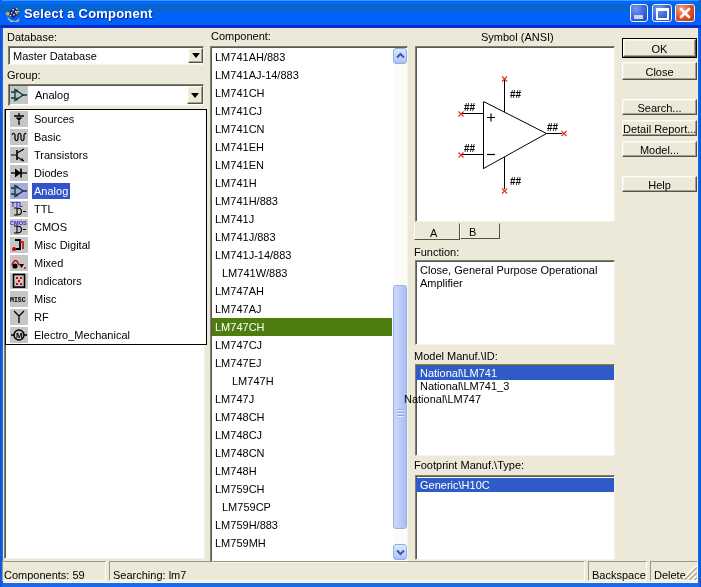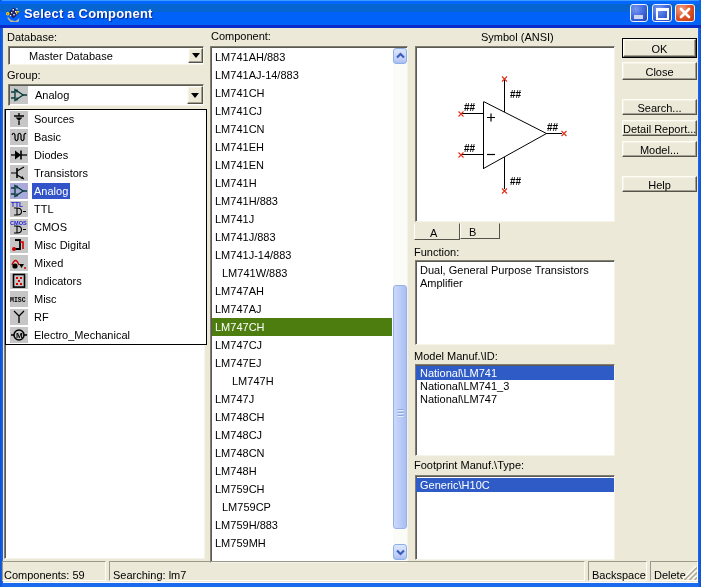--- a/index.html
+++ b/index.html
@@ -70,21 +70,21 @@
     <div class="g"></div>
   </div>
 <div id="btnclose" class="capbtn">
     <svg class="g" width="18" height="17" viewBox="0 0 18 17">
   <path d="M5 4 L13 12 M13 4 L5 12" stroke="#fff" stroke-width="2.6" stroke-linecap="round"></path>
     </svg>
   </div>
 
 <div class="lbl" style="left:7px;top:31px;">Database:</div>
 <div class="sunk abs" style="left:8px;top:46px;width:196px;height:19px;"></div>
-<div class="lbl" style="left:13px;top:50px;margin-left:16px;">Master Database</div>
+<div class="lbl" style="left:13px;top:50px;">Master Database</div>
 <div class="raised abs" style="left:188px;top:48px;width:15px;height:15px;"></div>
 <div class="abs" style="left:192px;top:53px;width:0;height:0;border:4px solid transparent;border-top:5px solid #000;"></div>
 
 <div class="lbl" style="left:7px;top:69px;">Group:</div>
 <div class="sunk abs" style="left:8px;top:84px;width:196px;height:22px;"></div>
 <div class="abs" style="left:10px;top:86px;width:18px;height:18px;background:#c6c6c6;"></div>
 <div id="cicon" class="abs" style="left:10px;top:86px;width:18px;height:18px;">
 <svg width="18" height="18" viewBox="0 0 18 18">
       <path d="M5 3.5 L13 9 L5 14.5z" fill="none" stroke="#083c3c" stroke-width="1.4"></path>
       <path d="M1 6h4M1 12h4M13 9h4M7 3.5v3M7 14.5v-3" stroke="#083c3c" stroke-width="1.4"></path>
@@ -106,33 +106,33 @@
       <div class="gtxt">Sources</div>
     </div>
 <div class="grow">
       <div class="gico"><svg width="18" height="16" viewBox="0 0 18 16">
           <path d="M2 6 q1.5 -3.5 3 0 l0 4 q1.5 3.5 3 0 l0 -4 q1.5 -3.5 3 0 l0 4 q1.5 3.5 3 0 l0 -4 q1 -2.5 2 -1" stroke="#000" stroke-width="1.2" fill="none"></path>
         </svg></div>
       <div class="gtxt">Basic</div>
     </div>
 <div class="grow">
       <div class="gico"><svg width="18" height="16" viewBox="0 0 18 16">
+          <path d="M7 3v10" stroke="#000" stroke-width="1.6"></path>
+          <path d="M1 8h6M7 6l7-4M7 10l7 4" stroke="#000" stroke-width="1.2" fill="none"></path>
+          <path d="M14 14l-3.5-.6 1.8-2.4z" fill="#000"></path>
+        </svg></div>
+      <div class="gtxt">Transistors</div>
+    </div>
+<div class="grow">
+      <div class="gico"><svg width="18" height="16" viewBox="0 0 18 16">
           <path d="M1 8h16" stroke="#000" stroke-width="1.3"></path>
           <path d="M5 3.5 L11 8 L5 12.5z" fill="#000"></path>
           <path d="M11 3.5v9" stroke="#000" stroke-width="1.6"></path>
         </svg></div>
       <div class="gtxt">Diodes</div>
-    </div>
-<div class="grow">
-      <div class="gico"><svg width="18" height="16" viewBox="0 0 18 16">
-          <path d="M7 3v10" stroke="#000" stroke-width="1.6"></path>
-          <path d="M1 8h6M7 6l7-4M7 10l7 4" stroke="#000" stroke-width="1.2" fill="none"></path>
-          <path d="M14 14l-3.5-.6 1.8-2.4z" fill="#000"></path>
-        </svg></div>
-      <div class="gtxt">Transistors</div>
     </div>
 <div class="grow">
       <div class="gico" style="background:#a9a9da;"><svg width="18" height="16" viewBox="0 0 18 16">
           <path d="M5 2.5 L13 8 L5 13.5z" fill="none" stroke="#083c3c" stroke-width="1.4"></path>
           <path d="M1 5h4M1 11h4M13 8h4M7 2.5v3M7 13.5v-3" stroke="#083c3c" stroke-width="1.4"></path>
         </svg></div>
       <div class="gtxt" style="background:#3353c9;color:#fff;">Analog</div>
     </div>
 <div class="grow">
       <div class="gico"><svg width="18" height="16" viewBox="0 0 18 16">
@@ -289,28 +289,28 @@
 </svg>
 </div>
 
 <div id="tabA" class="abs" style="left:414px;top:223px;width:46px;height:17px;background:#ece9d8;border:1px solid;border-color:#ece9d8 #55544a #55544a #fffdf4;box-sizing:border-box;"></div>
 <div id="tabB" class="abs" style="left:460px;top:223px;width:40px;height:16px;background:#ece9d8;border:1px solid;border-color:#ece9d8 #55544a #55544a #fffdf4;box-sizing:border-box;"></div>
 <div class="lbl" style="left:430px;top:227px;">A</div>
 <div class="lbl" style="left:469px;top:226px;">B</div>
 
 <div class="lbl" style="left:414px;top:246px;">Function:</div>
 <div class="sunk abs" style="left:415px;top:260px;width:200px;height:85px;"></div>
-<div class="lbl" style="left:420px;top:264px;white-space:normal;width:190px;line-height:13px;">Dual, General Purpose Transistors Amplifier</div>
+<div class="lbl" style="left:420px;top:264px;white-space:normal;width:190px;line-height:13px;">Close, General Purpose Operational Amplifier</div>
 
 <div class="lbl" style="left:414px;top:350px;">Model Manuf.\ID:</div>
 <div class="sunk abs" style="left:415px;top:364px;width:200px;height:92px;"></div>
 <div class="abs" style="left:416px;top:366px;width:198px;height:14px;background:#2e5bc6;"></div>
 <div class="lbl" style="left:420px;top:367px;color:#fff;">National\LM741</div>
 <div class="lbl" style="left:420px;top:380px;">National\LM741_3</div>
-<div class="lbl" style="left:420px;top:393px;">National\LM747</div>
+<div class="lbl" style="left:404px;top:393px;">National\LM747</div>
 
 <div class="lbl" style="left:414px;top:459px;">Footprint Manuf.\Type:</div>
 <div class="sunk abs" style="left:415px;top:475px;width:200px;height:85px;"></div>
 <div class="abs" style="left:416px;top:478px;width:198px;height:14px;background:#2e5bc6;"></div>
 <div class="lbl" style="left:420px;top:479px;color:#fff;">Generic\H10C</div>
 
 <div class="abs" style="left:622px;top:38px;width:75px;height:20px;background:#000;"></div>
 <div class="raised btn" style="left:623px;top:39px;width:73px;height:18px;line-height:18px;">OK</div>
 <div class="raised btn" style="top:62px;height:18px;line-height:18px;">Close</div>
 <div class="raised btn" style="top:99px;height:16px;line-height:16px;">Search...</div>

